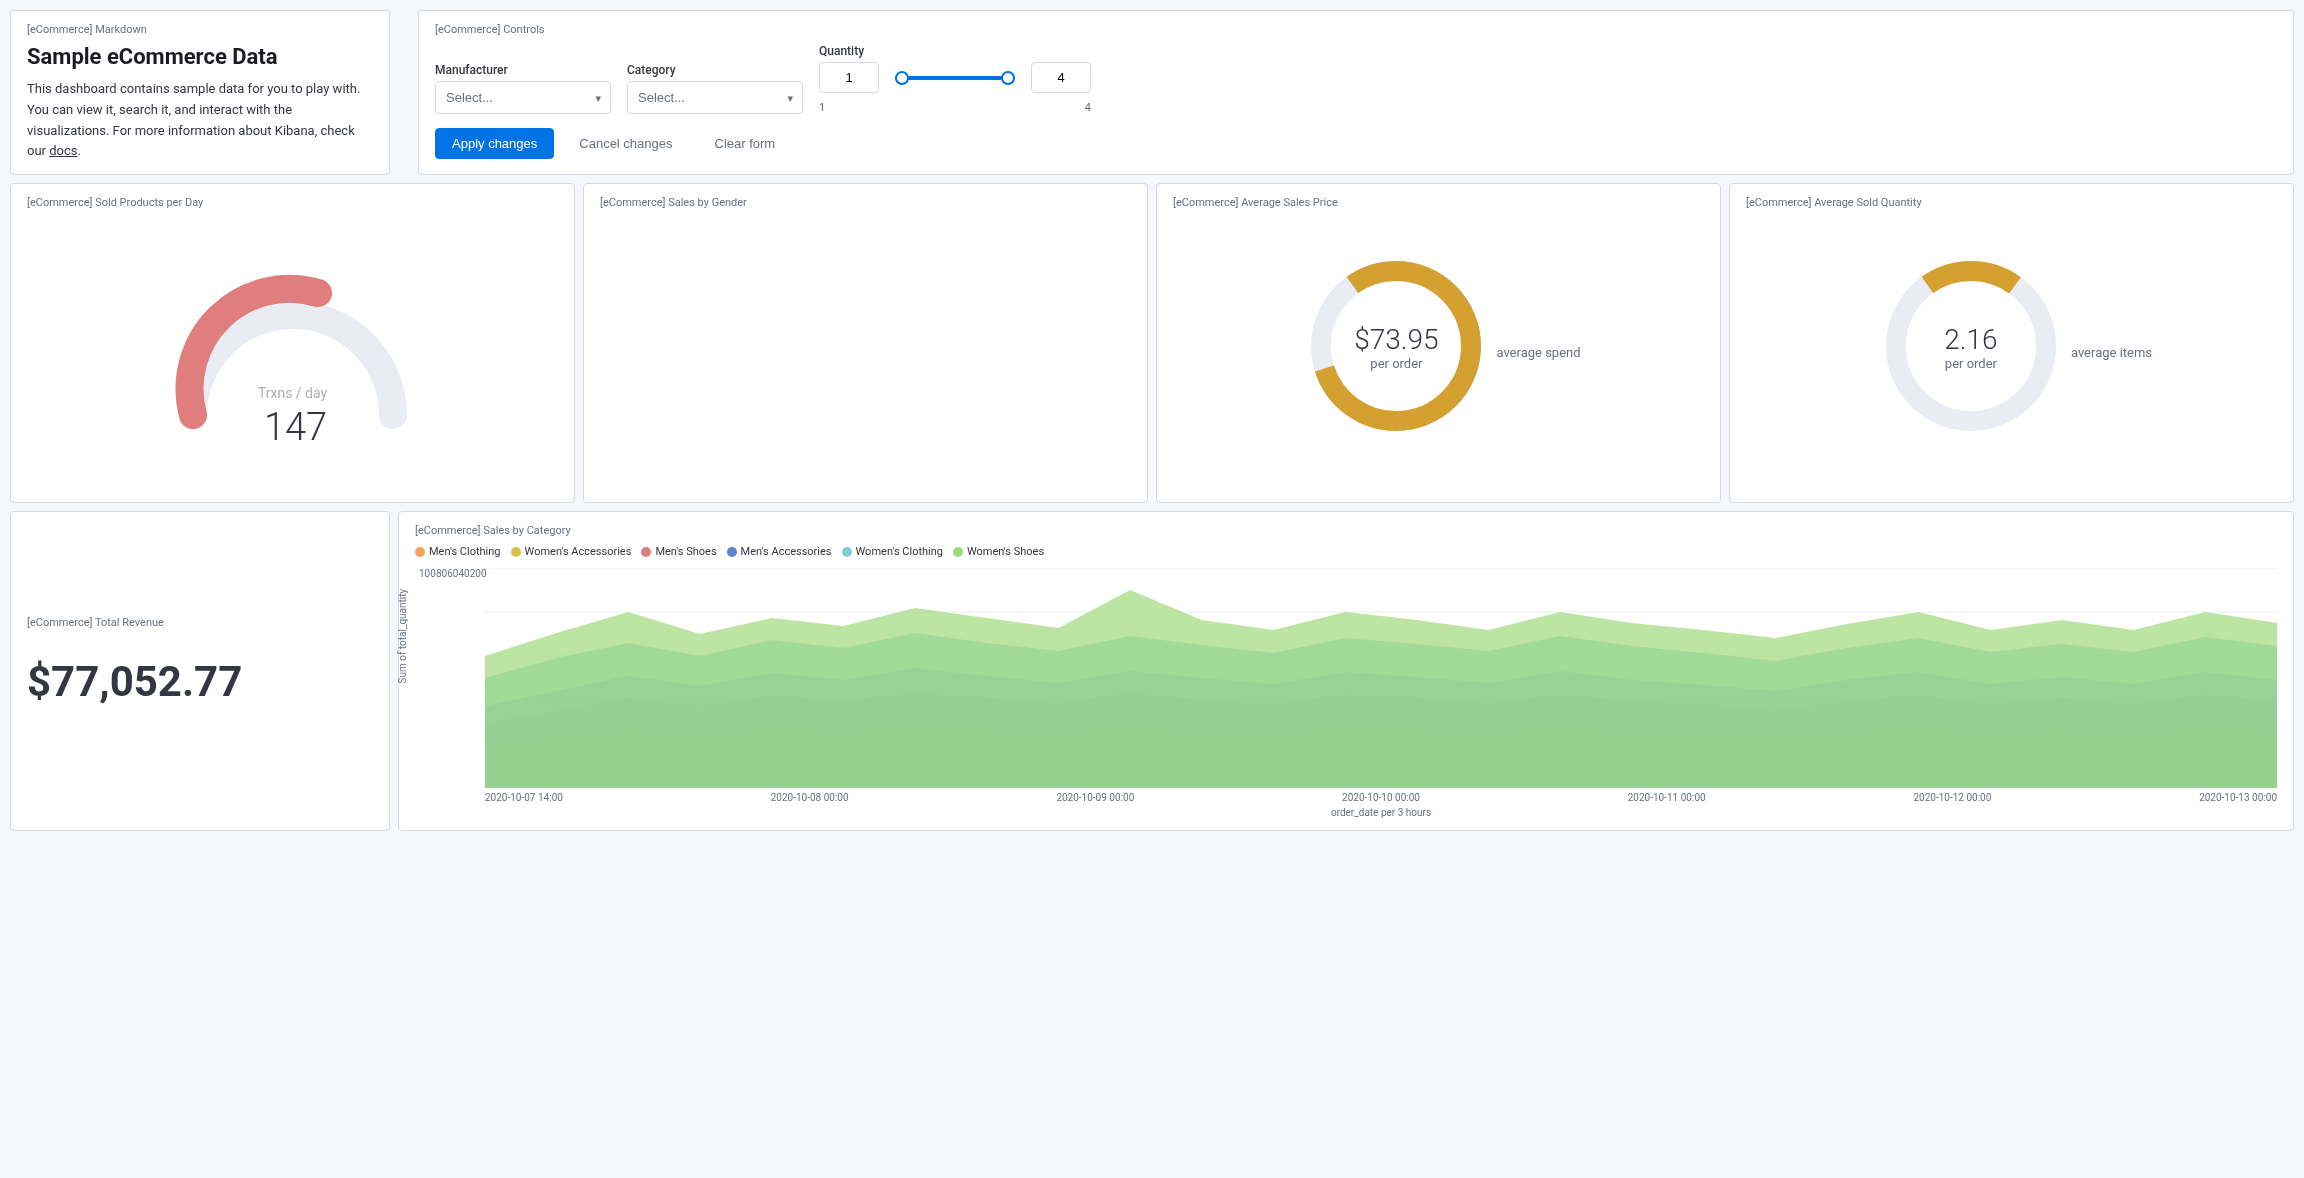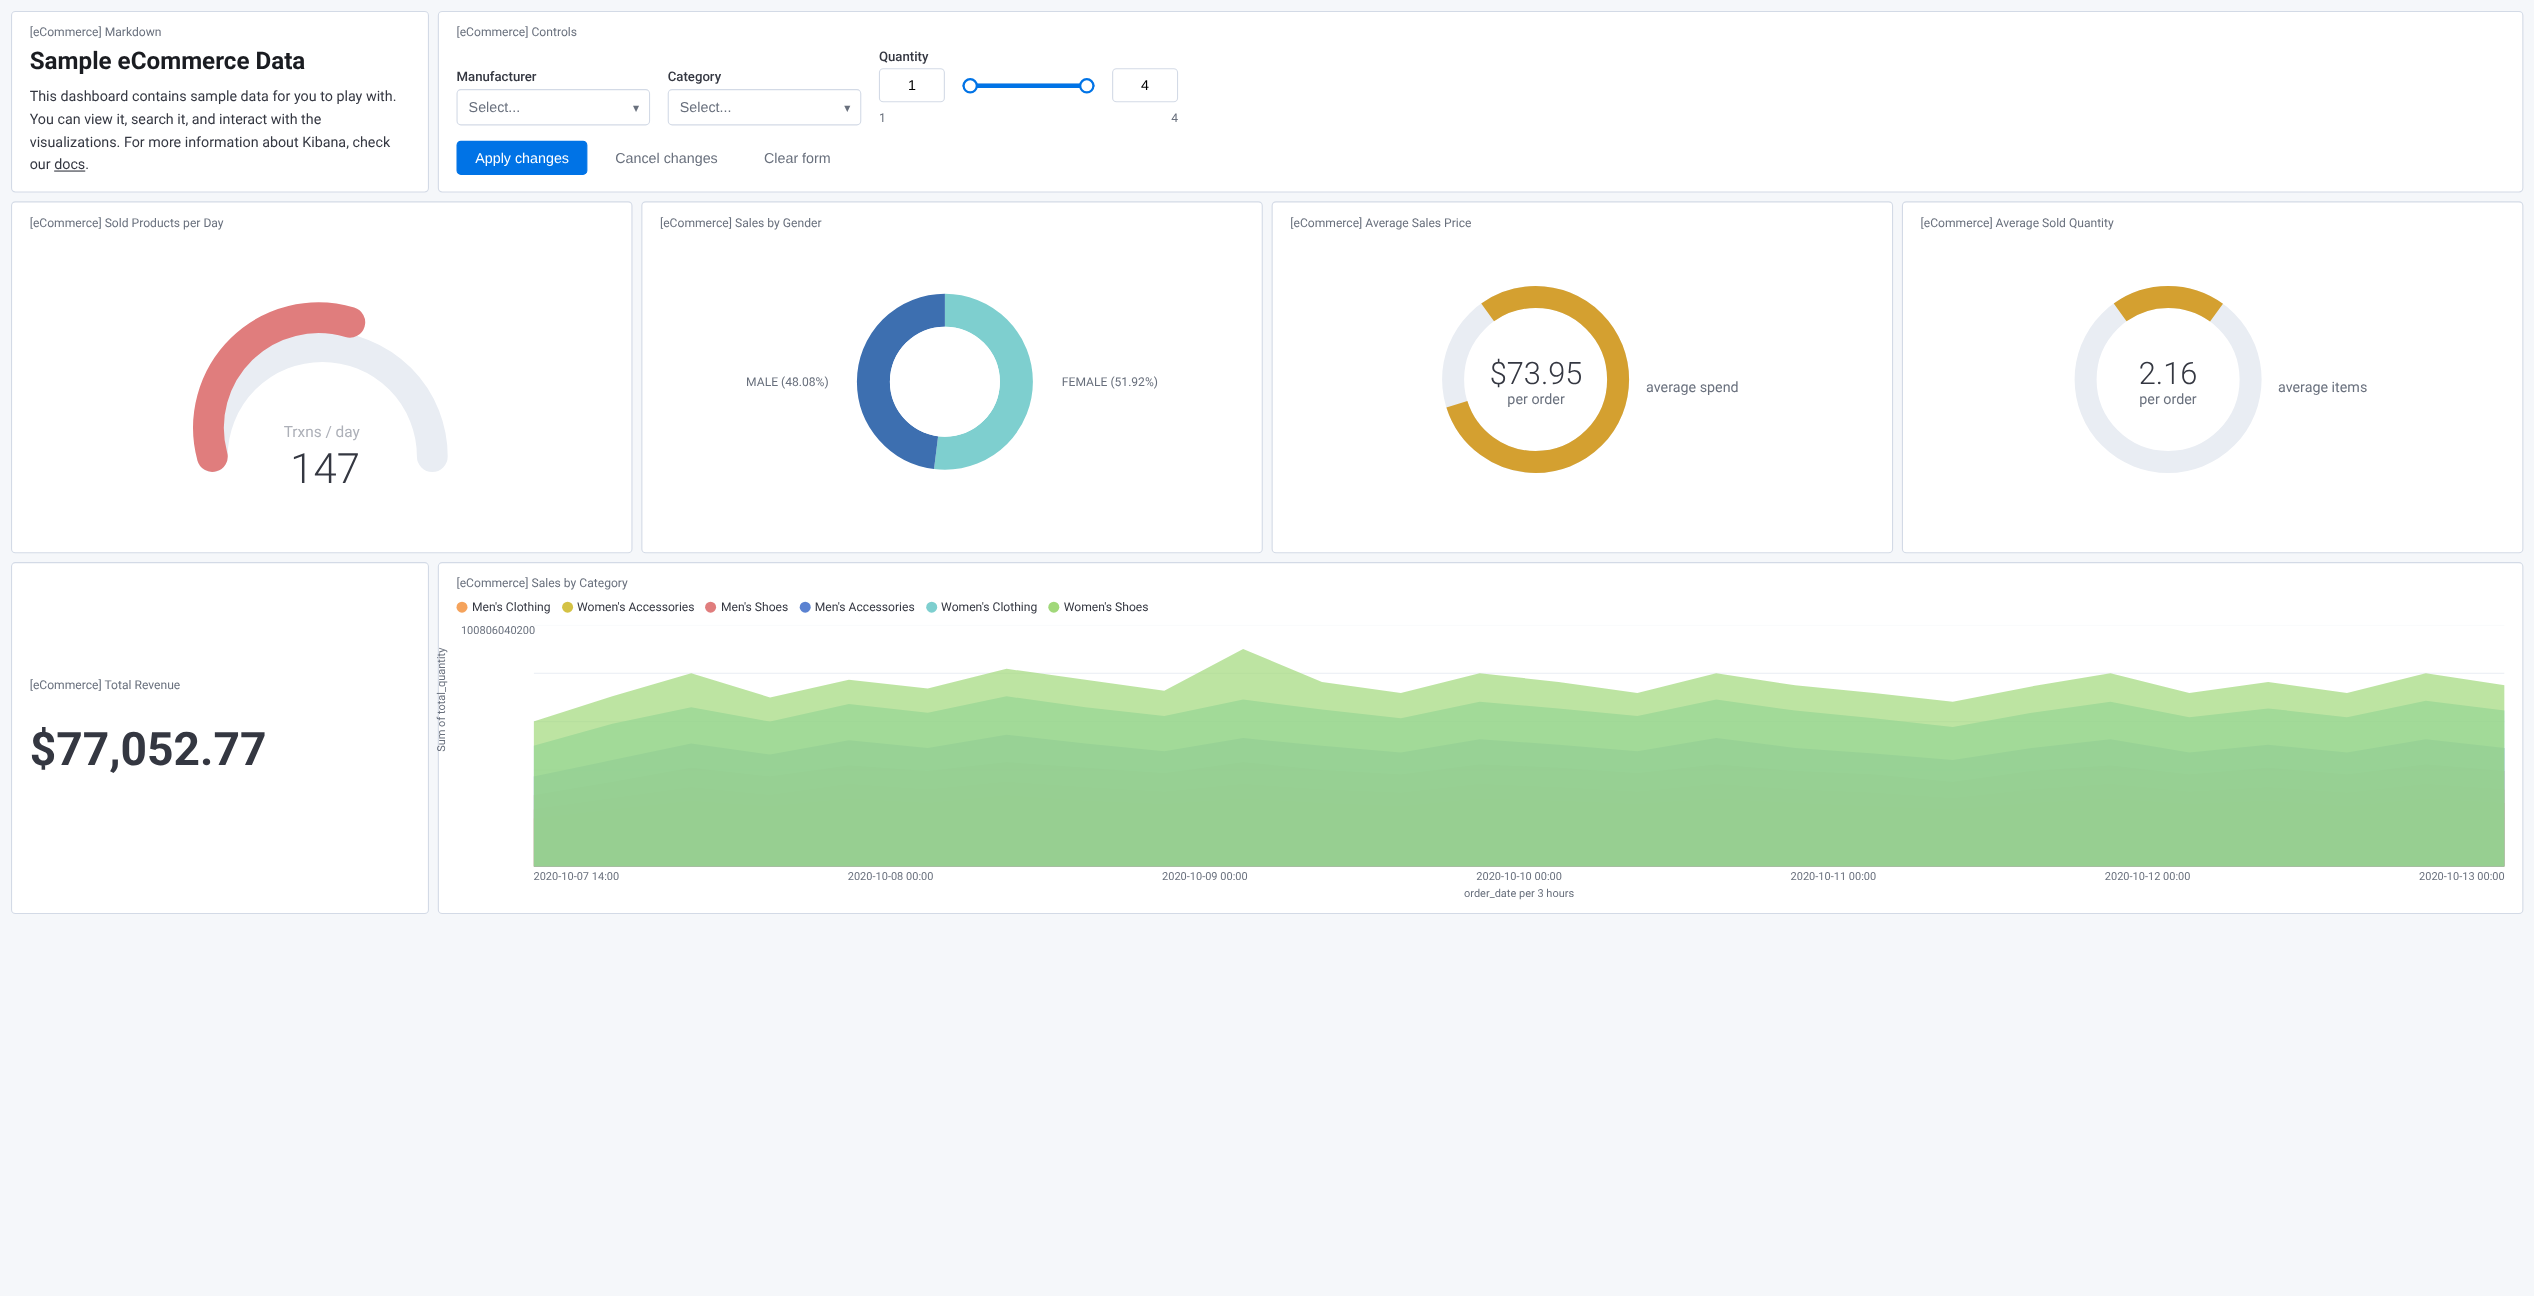--- a/index.html
+++ b/index.html
@@ -12,21 +12,21 @@
 
     .panel { background: #fff; border: 1px solid #d3dae6; border-radius: 4px; padding: 12px 16px; }
 
     .panel-title { font-size: 11px; color: #69707d; margin-bottom: 8px; }
 
     .markdown-panel { flex: 0 0 380px; }
     .markdown-panel h2 { font-size: 22px; font-weight: 700; margin-bottom: 10px; color: #1a1c21; }
     .markdown-panel p { font-size: 13px; color: #343741; line-height: 1.6; }
     .markdown-panel a { color: #343741; text-decoration: underline; }
 
-    .controls-panel { flex: 1; }
+    .controls-panel { flex: 1; margin-left: 20px; }
     .controls-row { display: flex; gap: 16px; align-items: flex-end; margin-bottom: 14px; }
     .control-group { display: flex; flex-direction: column; gap: 4px; }
     .control-group label { font-size: 12px; color: #343741; font-weight: 500; }
     .select-wrapper { position: relative; width: 176px; }
     .select-wrapper select { width: 100%; padding: 8px 32px 8px 10px; border: 1px solid #d3dae6; border-radius: 4px; appearance: none; background: #fff; font-size: 13px; color: #69707d; cursor: pointer; }
     .select-arrow { position: absolute; right: 10px; top: 50%; transform: translateY(-50%); pointer-events: none; color: #69707d; font-size: 11px; }
 
     .quantity-group { display: flex; flex-direction: column; gap: 4px; }
     .quantity-group label { font-size: 12px; color: #343741; font-weight: 500; }
     .slider-container { display: flex; align-items: center; gap: 8px; }
@@ -165,33 +165,20 @@
         </svg>
         <div style="margin-top:-60px; text-align:center;">
           <div class="gauge-label">Trxns / day</div>
           <div class="gauge-value">147</div>
         </div>
       </div>
     </div>
 
     <div class="panel chart-panel">
       <div class="panel-title">[eCommerce] Sales by Gender</div>
-      <div class="donut-container">
-        <div style="display:flex; align-items:center; justify-content:center; gap:16px; width:100%;">
-          <span class="donut-label">MALE (48.08%)</span>
-          <svg width="180" height="180" viewBox="0 0 180 180">
-
-            <circle cx="90" cy="90" r="65" fill="none" stroke="#7ecfcf" stroke-width="30" stroke-dasharray="212 196" stroke-dashoffset="0" transform="rotate(-90 90 90)"></circle>
-
-            <circle cx="90" cy="90" r="65" fill="none" stroke="#3d6fb0" stroke-width="30" stroke-dasharray="196 212" stroke-dashoffset="-212" transform="rotate(-90 90 90)"></circle>
-            <circle cx="90" cy="90" r="50" fill="white"></circle>
-          </svg>
-          <span class="donut-label">FEMALE (51.92%)</span>
-        </div>
-      </div>
     </div>
 
     <div class="panel chart-panel">
       <div class="panel-title">[eCommerce] Average Sales Price</div>
       <div class="metric-donut-container">
         <div style="position:relative;">
           <svg width="200" height="200" viewBox="0 0 200 200">
 
             <circle cx="100" cy="100" r="75" fill="none" stroke="#e9edf3" stroke-width="20"></circle>
 

